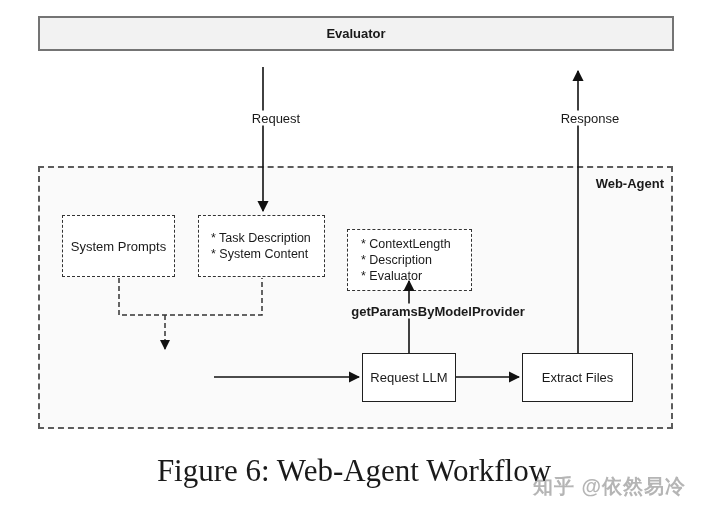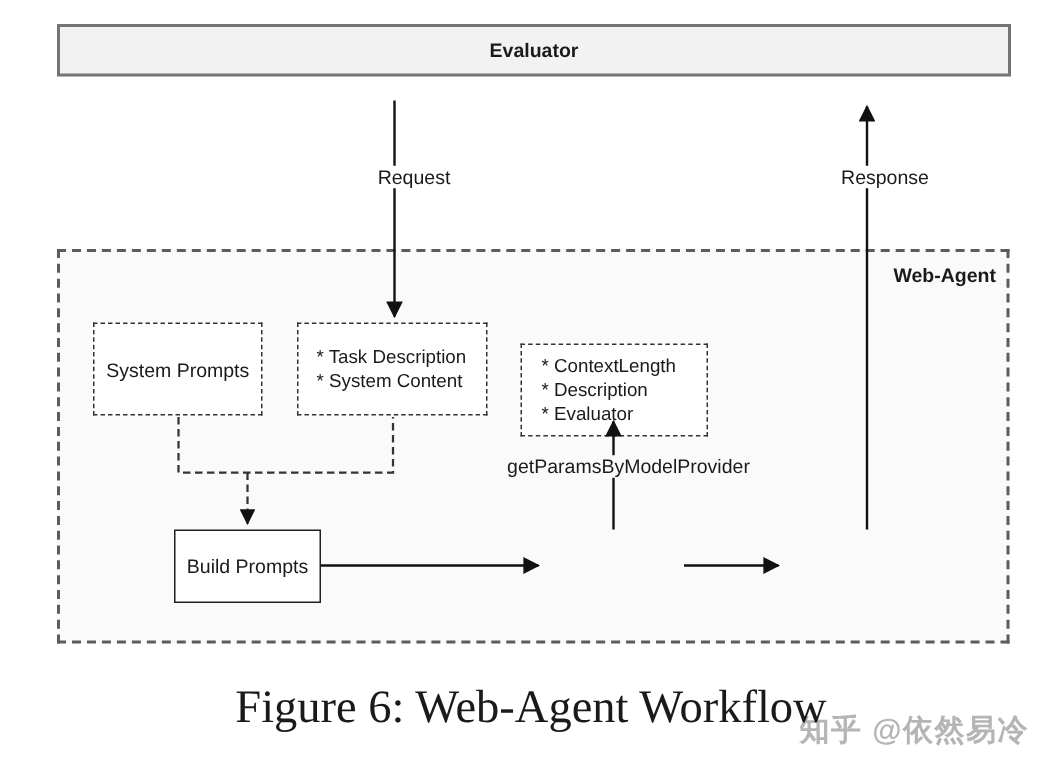--- a/index.html
+++ b/index.html
@@ -54,21 +54,21 @@
   
   svg.edges{position:absolute;left:0;top:0;width:708px;height:518px;pointer-events:none;}
 
   
   .edge-label{
     position:absolute;transform:translate(-50%,-50%);
     background:#ffffff;padding:0 3px;font-size:13px;color:var(--text);white-space:nowrap;margin-left:12px;
   }
   .request-label{left:264px;top:118px;}
   .response-label{left:578px;top:118px;}
-  .getparams-label{left:407px;top:311px;font-weight:400;background:var(--container-fill);}
+  .getparams-label{left:426px;top:311px;font-weight:700;background:var(--container-fill);}
 
   
   .caption{
     position:absolute;left:0;top:453px;width:708px;text-align:center;
     font-family:"Liberation Serif","DejaVu Serif",serif;font-size:31px;color:var(--text);
   }
   .watermark{
     position:absolute;left:533px;top:473px;font-size:20px;letter-spacing:1px;
     color:var(--watermark);mix-blend-mode:multiply;white-space:nowrap;font-weight:bold;
   }
@@ -94,22 +94,25 @@
     <div>* Task Description</div>
     <div>* System Content</div>
   </div>
 
   <div class="node dashed params-box">
     <div>* ContextLength</div>
     <div>* Description</div>
     <div>* Evaluator</div>
   </div>
 
-  <div class="node solid build-prompts">
-    <span>Build Prompts</span>
+  <div class="node solid request-llm">
+    <span>Request LLM</span>
+  </div>
+  <div class="node solid extract-files">
+    <span>Extract Files</span>
   </div>
 
   <svg class="edges" viewBox="0 0 708 518">
     <defs>
       <marker id="arrow" viewBox="0 0 10 10" refX="9" refY="5" markerWidth="7" markerHeight="7" orient="auto-start-reverse">
         <path d="M0,0 L10,5 L0,10 Z" fill="#111111"></path>
       </marker>
     </defs>
 
     <line x1="263" y1="67" x2="263" y2="211" stroke="#111111" stroke-width="1.6" marker-end="url(#arrow)"></line>

